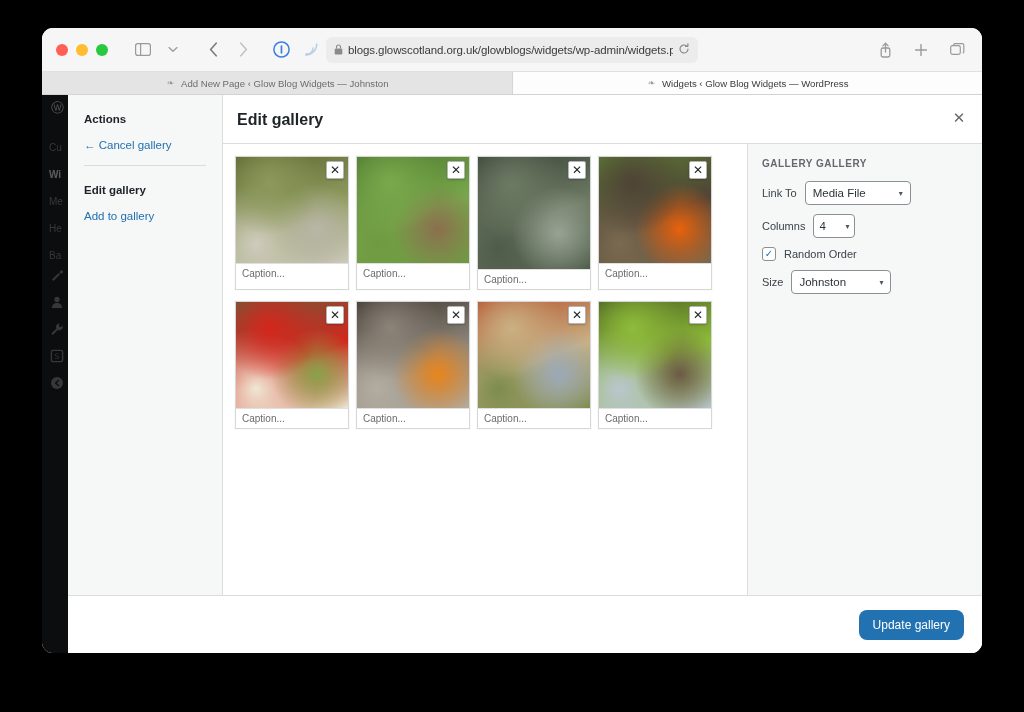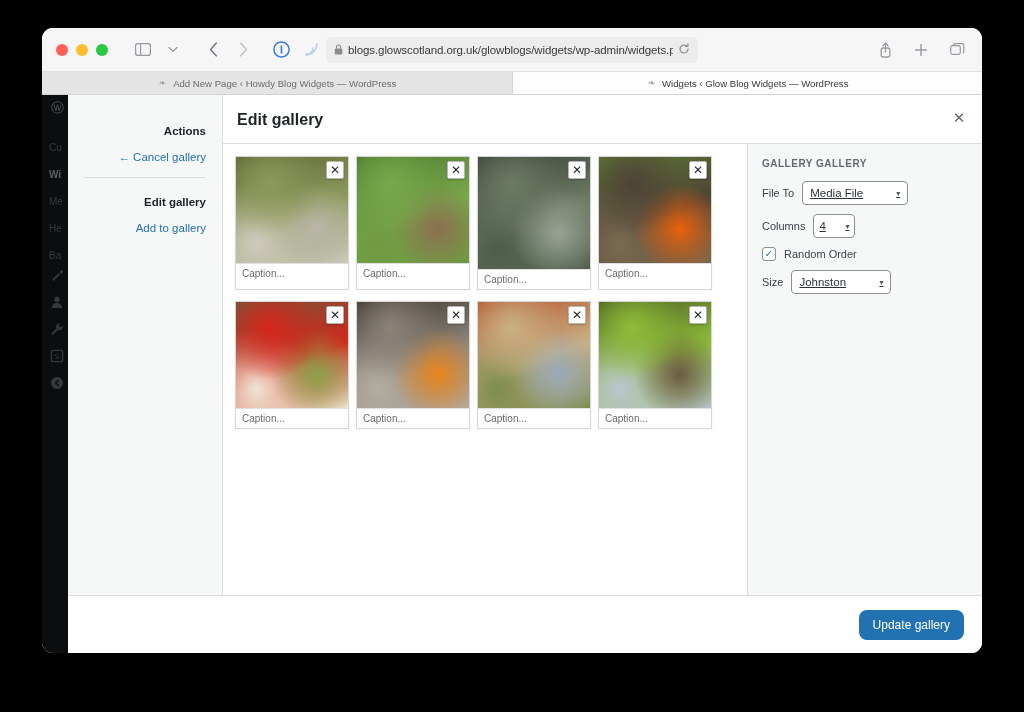--- a/index.html
+++ b/index.html
@@ -202,22 +202,21 @@
     z-index: 10;
     font-family: "DejaVu Sans", sans-serif;
   }
 
   
   .modal-menu {
     width: 155px;
     flex: 0 0 155px;
     background: #f6f7f7;
     border-right: 1px solid #dcdcde;
-    padding: 30px 16px 0 16px;
-    text-align: right;
+    padding: 18px 16px 0 16px;
   }
   .mm-head {
     font-size: 11.5px; font-weight: bold; color: #1d2327;
     margin-bottom: 14px;
   }
   .mm-link {
     font-size: 11.5px; color: #2271b1;
     margin-bottom: 14px;
     display: block;
   }
@@ -334,21 +333,20 @@
   .select {
     background: #fff;
     border: 1px solid #8c8f94;
     border-radius: 4px;
     height: 24px;
     display: flex; align-items: center; justify-content: space-between;
     padding: 0 7px;
     font-size: 11.5px;
     color: #2c3338;
     gap: 10px;
-    text-decoration: underline;
   }
   .select.wide { width: 100px; }
   .select.link-to { width: 106px; }
   .select.cols { width: 42px; padding: 0 5px; }
   .caret { font-size: 8px; color: #50575e; font-family: "DejaVu Sans", sans-serif; }
   .checkbox {
     width: 14px; height: 14px;
     border: 1px solid #8c8f94;
     border-radius: 3px;
     background: #fff;
@@ -465,21 +463,21 @@
           </svg>
       </span>
     </div>
   </div>
 
   <div class="tabstrip">
     <div class="tab">
       <span class="tab-fav">
           <span class="wp-glyph">❧</span>
         </span>
-      <span>Add New Page ‹ Howdy Blog Widgets — WordPress</span>
+      <span>Add New Page ‹ Glow Blog Widgets — Johnston</span>
     </div>
     <div class="tab active">
       <span class="tab-fav">
           <span class="wp-glyph">❧</span>
         </span>
       <span>Widgets ‹ Glow Blog Widgets — WordPress</span>
     </div>
   </div>
 
   <div class="page">
@@ -642,21 +640,21 @@
                       <div class="remove">✕</div>
                       <div class="cap">Caption...</div>
                     </div>
                   </div>
               </div>
             </div>
 
             <div class="settings">
               <div class="set-head">GALLERY GALLERY</div>
               <div class="set-row">
-                <span class="set-label">File To</span>
+                <span class="set-label">Link To</span>
                 <span class="select link-to">
                   <span>Media File</span>
                   <span class="caret">▾</span>
                 </span>
               </div>
               <div class="set-row">
                 <span class="set-label">Columns</span>
                 <span class="select cols">
                   <span>4</span>
                   <span class="caret">▾</span>

